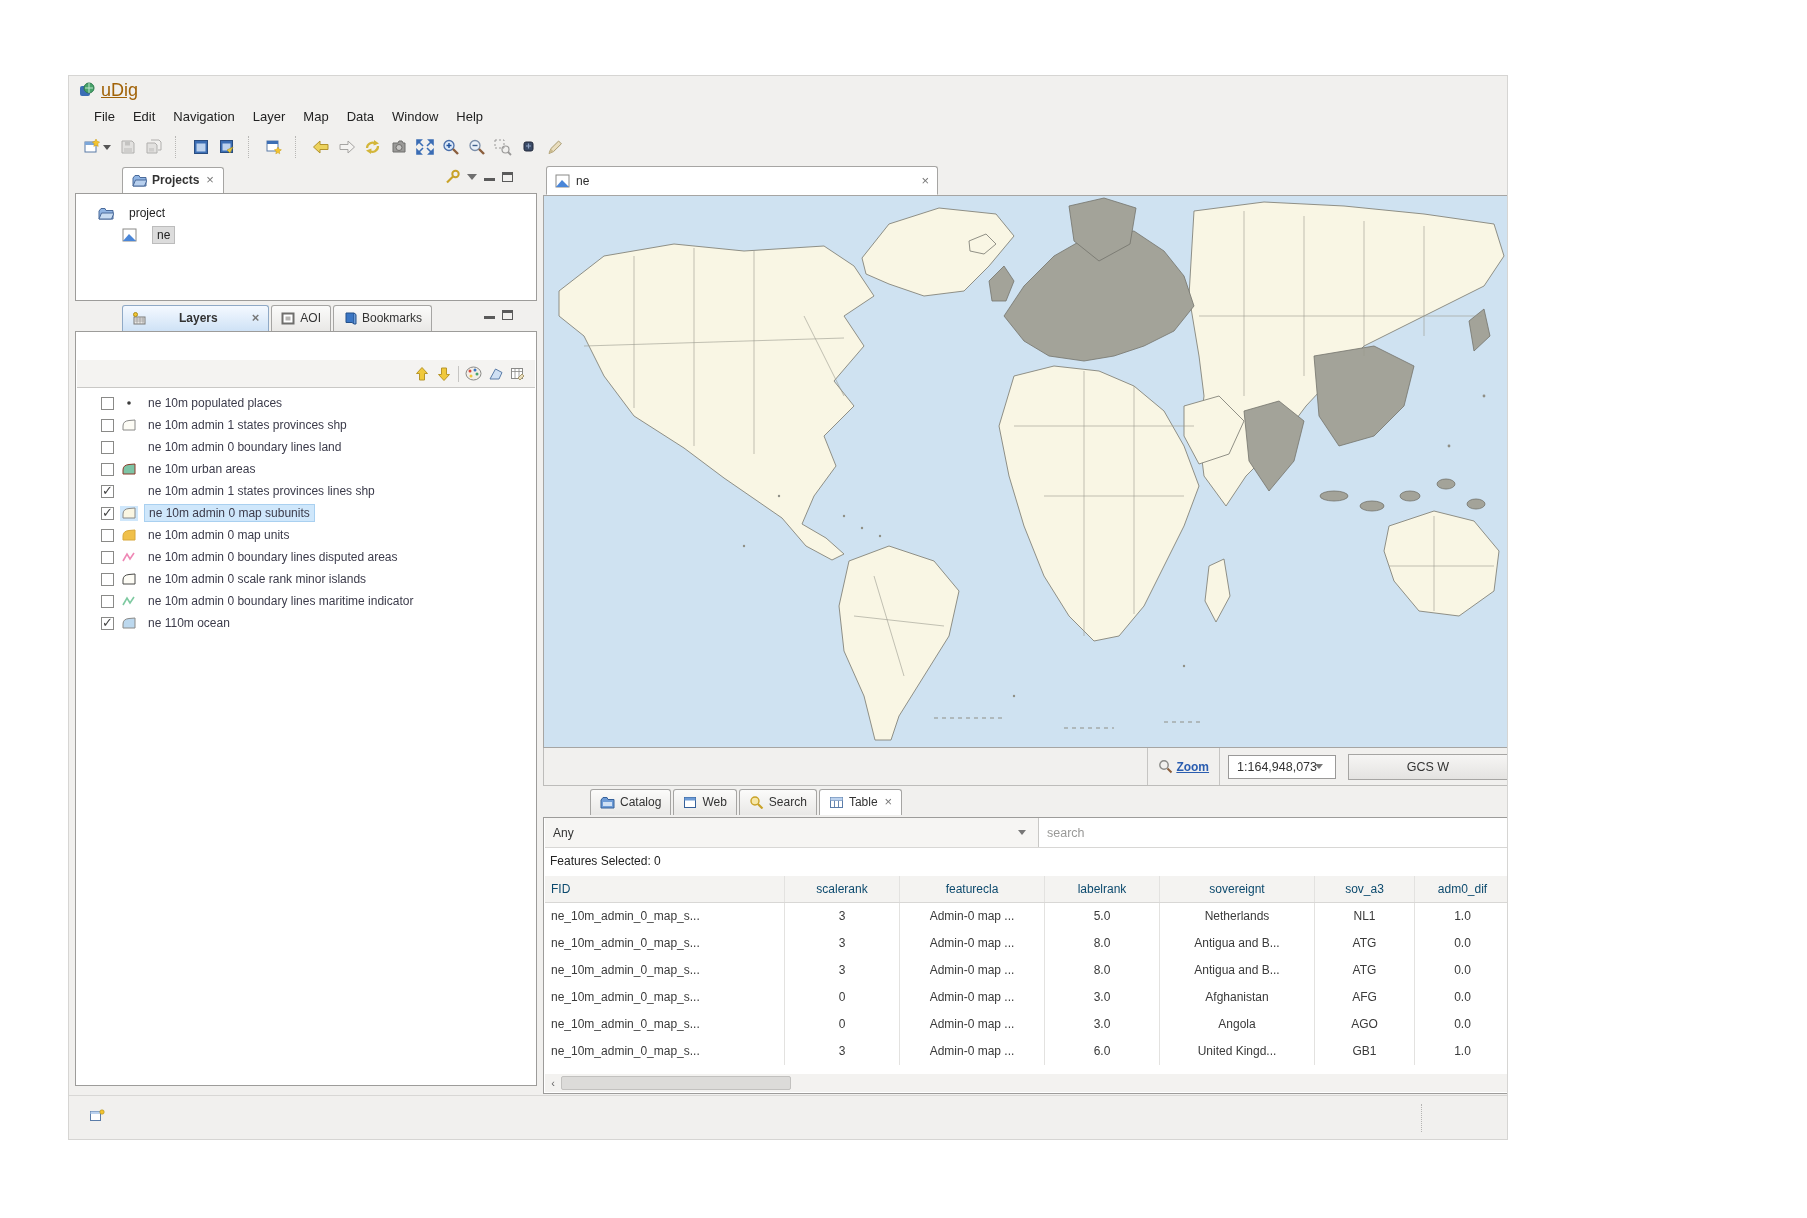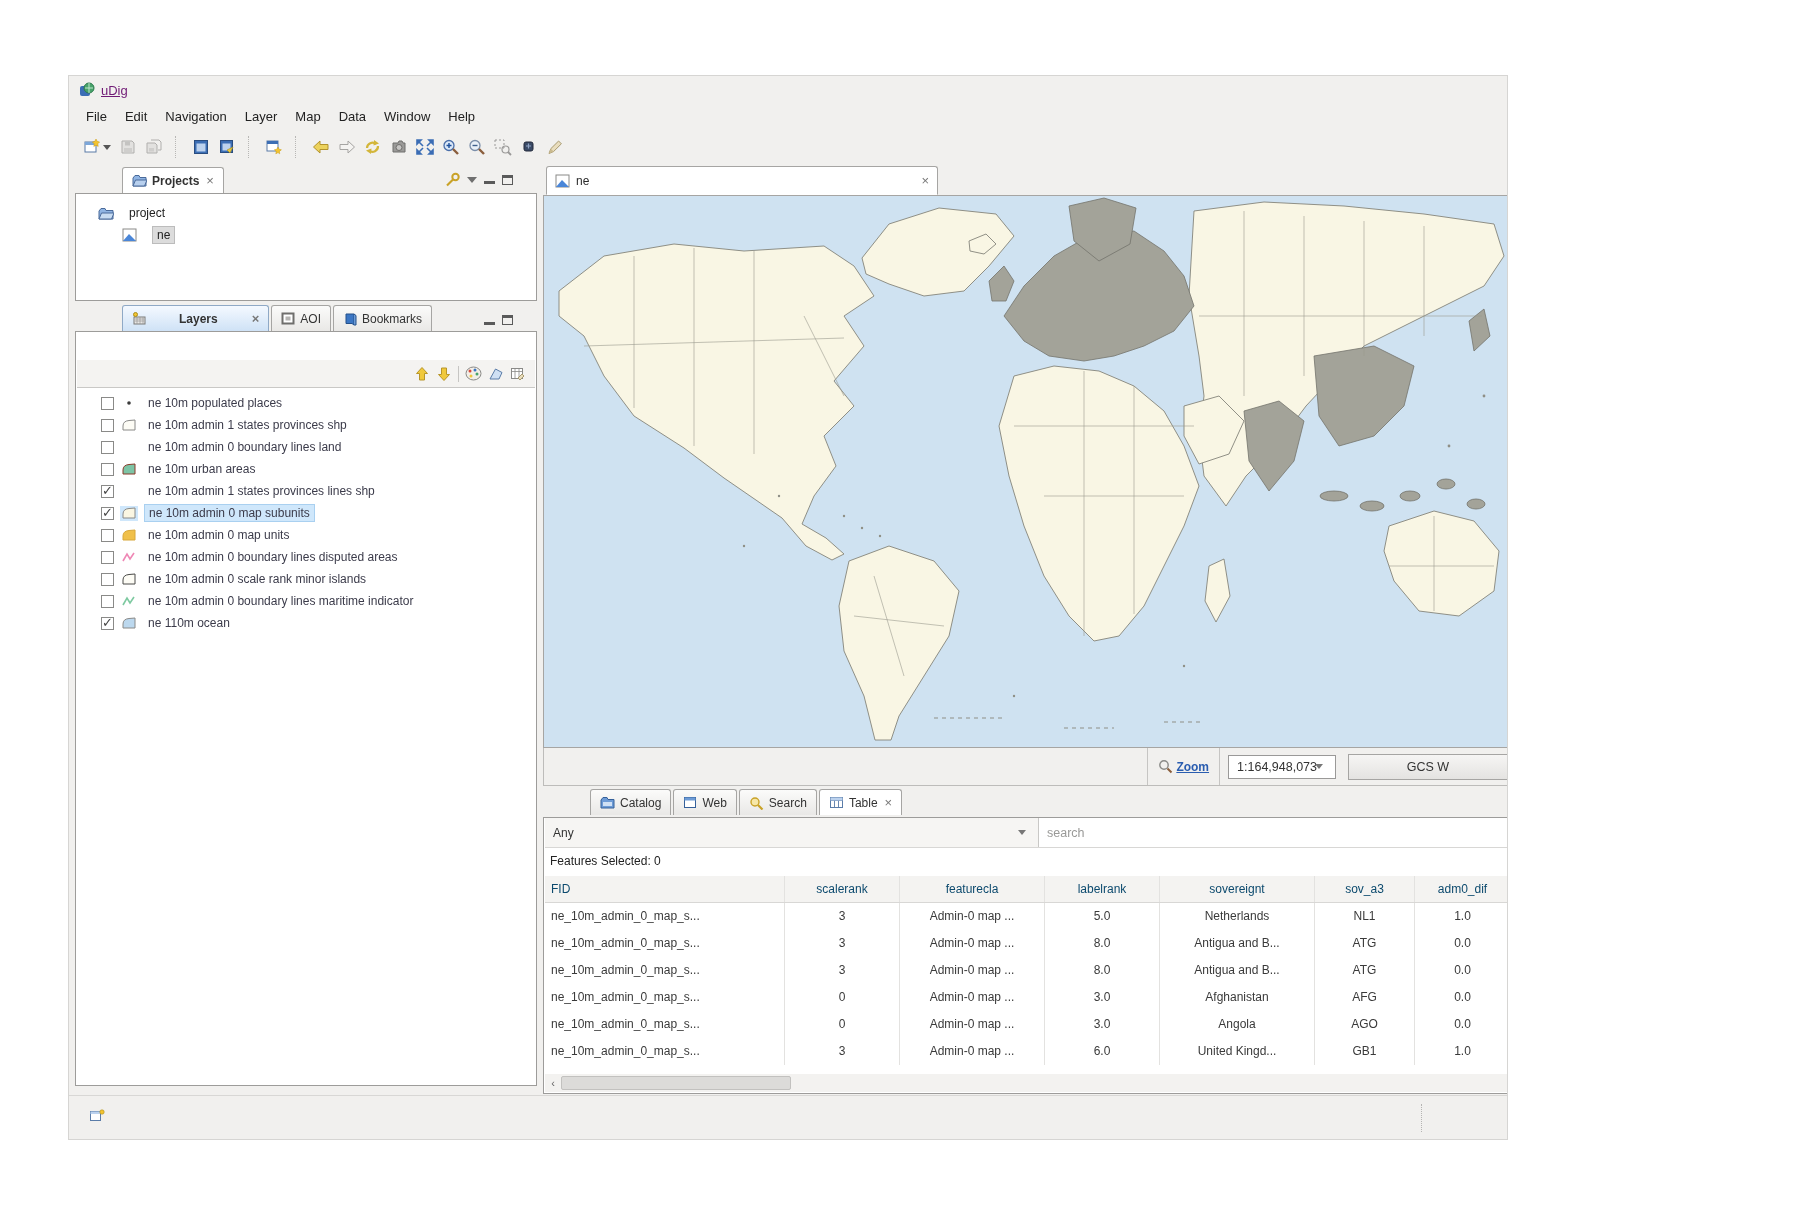--- a/index.html
+++ b/index.html
@@ -4,32 +4,32 @@
 <style>
   * { box-sizing: border-box; margin: 0; padding: 0; }
   html,body { background:#ffffff; font-family:"Liberation Sans", sans-serif; }
   .page { position:relative; width:1807px; height:1218px; background:#fff; overflow:hidden; }
 
   .appwin { position:absolute; left:68px; top:75px; width:1440px; height:1065px;
             background:#f1f0ee; border:1px solid #d6d5d3; overflow:hidden; font-size:12px; color:#2b2b2b; }
 
   
   .titlebar { position:absolute; left:0; top:0; width:100%; height:28px; display:flex; align-items:center; padding-left:10px; gap:6px; }
-  .titlebar .t { font-size:13px; color:#701a75;text-decoration:underline; }
-  .menubar { position:absolute; left:0; top:28px; width:100%; height:24px; display:flex; align-items:center; padding-left:8px; }
+  .titlebar .t { font-size:18px; color:#a16207;text-decoration:underline; }
+  .menubar { position:absolute; left:8px; top:28px; width:100%; height:24px; display:flex; align-items:center; padding-left:8px; }
   .menubar span { padding:3px 9px; font-size:13px; color:#222; cursor:default; }
   .toolbar { position:absolute; left:0; top:52px; width:100%; height:38px; display:flex; align-items:center; padding-left:10px; }
   .tbicon { width:26px; height:26px; display:flex; align-items:center; justify-content:center; border-radius:3px; }
   .tbsep { width:8px; height:22px; border-left:1px dotted #b8b7b5; margin:0 5px 0 8px; }
   .ddarrow { width:0; height:0; border-left:4px solid transparent; border-right:4px solid transparent; border-top:5px solid #555; margin:0 4px 0 -2px; }
 
   
   .panel { position:absolute; background:#f1f0ee; }
   .panel .body { position:absolute; left:0; right:0; bottom:0; background:#fff; border:1px solid #9d9c9a; }
-  .tabrow { position:absolute; left:0; top:0; right:16px; height:27px; display:flex; align-items:flex-end;padding-left:47px; }
+  .tabrow { position:absolute; left:0; top:0; right:16px; height:27px; display:flex; align-items:center;padding-left:47px; }
   .tab { height:26px; display:flex; align-items:center; gap:5px; padding:0 9px; border:1px solid #a6a5a3; border-bottom:none;
          border-radius:3px 3px 0 0; background:linear-gradient(#fbfbfa,#e9e8e6); margin-right:2px; font-size:12px; color:#333; }
   .tab.active { background:linear-gradient(#f4f9ff,#cfe2f6); border-color:#8fa9c6; font-weight:bold;gap:32px; }
   .tab.activewhite { background:#fff; font-weight:normal; }
   .closex { color:#777; font-size:13px; line-height:10px; padding-left:2px; cursor:default; }
   .viewbtns { margin-left:auto; display:flex; align-items:center; gap:7px; padding-right:8px; padding-bottom:6px; }
   .minico { width:11px; height:9px; border-bottom:3px solid #5a5a5a; }
   .maxico { width:11px; height:10px; border:1px solid #5a5a5a; border-top:3px solid #5a5a5a; }
   .menuchev { width:0; height:0; border-left:5px solid transparent; border-right:5px solid transparent; border-top:6px solid #6f6f6f; }
 

